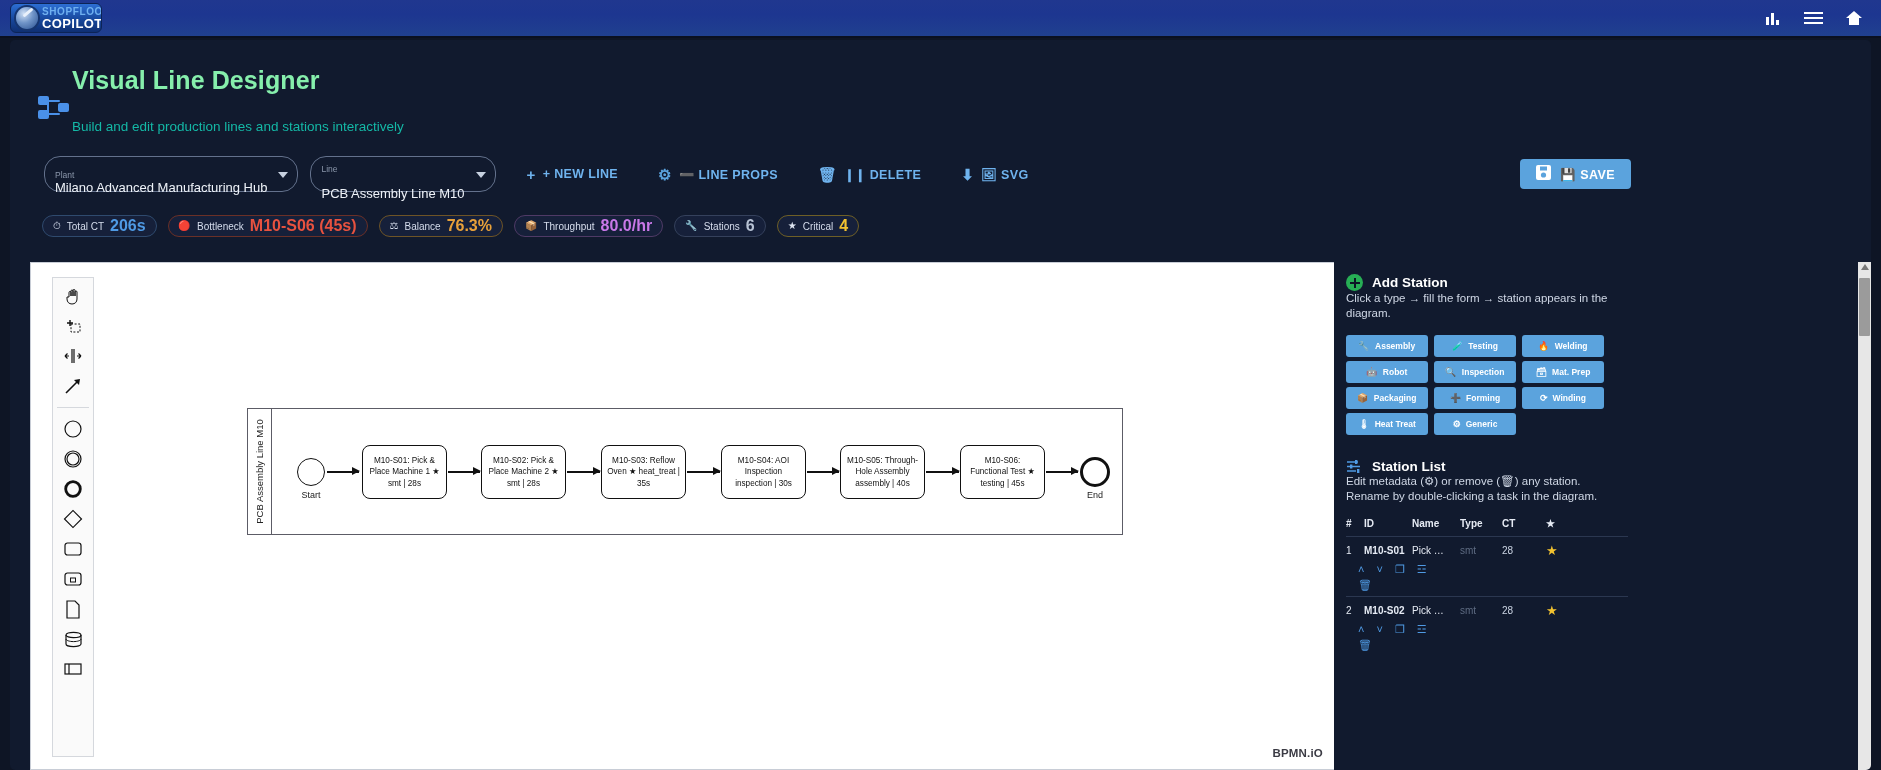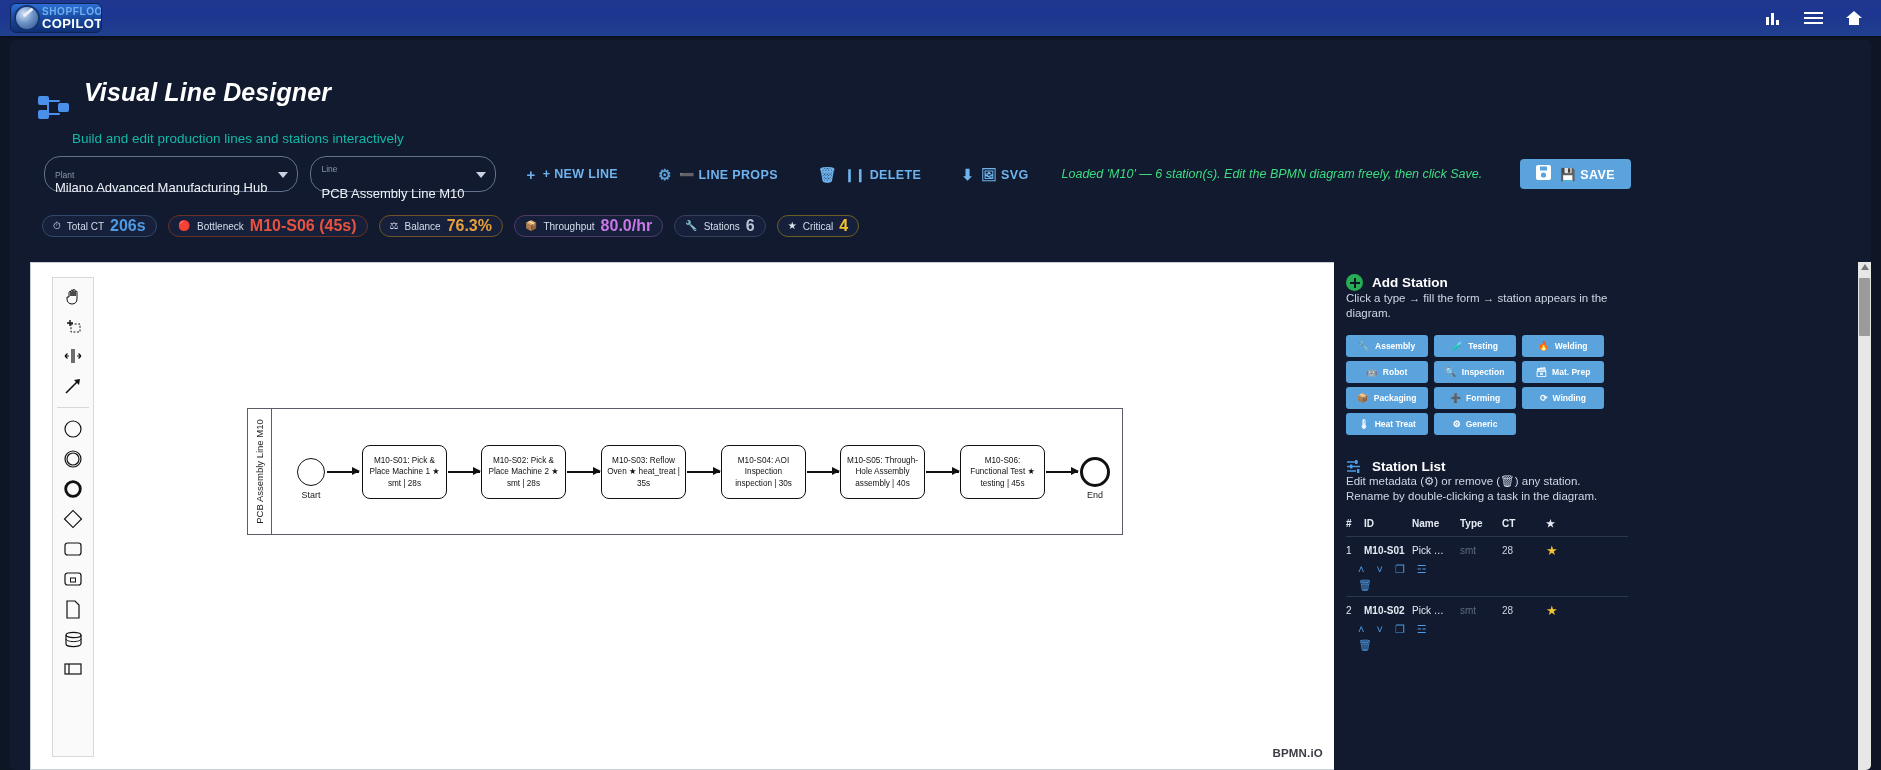--- a/index.html
+++ b/index.html
@@ -86,22 +86,22 @@
   .title-icon i {
     position: absolute; background: #4a90e8; border-radius: 2px; display: block;
   }
   .ti-a { left: 0; top: 0; width: 11px; height: 9px; }
   .ti-b { left: 0; top: 14px; width: 11px; height: 9px; }
   .ti-c { left: 20px; top: 7px; width: 11px; height: 9px; }
   .ti-l1 { left: 9px; top: 4px; width: 13px; height: 2px; }
   .ti-l2 { left: 9px; top: 17px; width: 13px; height: 2px; }
   .ti-l3 { left: 9px; top: 4px; width: 2px; height: 15px; }
   .title-text h1 {
-    margin: 12px; color: #ffffff;
-    font-size: 25px; font-weight: bold; letter-spacing: .1px; font-style: italic;
+    margin: 0; color: #86efac;
+    font-size: 25px; font-weight: bold; letter-spacing: .1px;
   }
   .title-text p {
     margin: 24px 0 0 0; color: #14b8a6;
     font-size: 13.5px; font-weight: normal;
   }
 
   
   .toolbar {
     display: flex; align-items: center;
     padding: 0 0 0 34px; height: 58px; gap: 0;
@@ -396,21 +396,20 @@
     <button class="tbtn">
       <span class="g">🗑</span>
       <span>❙❙ DELETE</span>
     </button>
     <div class="tb-gap"></div>
     <button class="tbtn">
       <span class="g">⬇</span>
       <span>🖼 SVG</span>
     </button>
 
-    <span class="status-msg">Loaded 'M10' — 6 station(s). Edit the BPMN diagram freely, then click Save.</span>
 
     <button class="save-btn">
       <span>
         <svg width="15" height="15" viewBox="0 0 15 15">
             <rect width="15" height="15" rx="2" fill="#fff"></rect>
             <rect x="4" y="1.5" width="7" height="4" fill="#5ba3dd"></rect>
             <circle cx="7.5" cy="10" r="2.6" fill="#5ba3dd"></circle>
           </svg>
       </span>
       <span>💾 SAVE</span>

